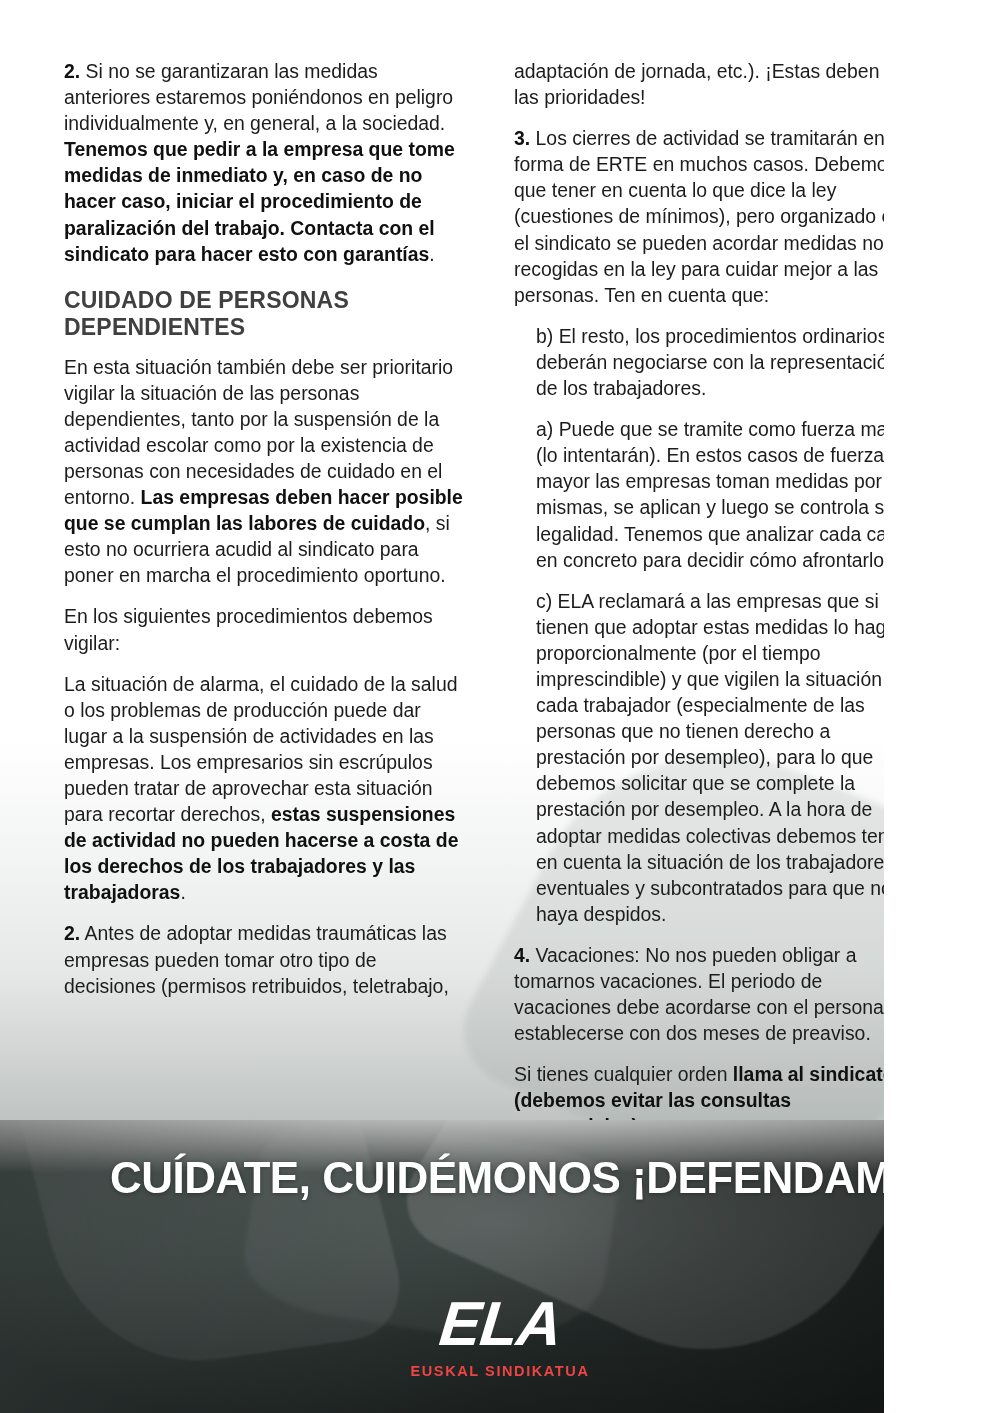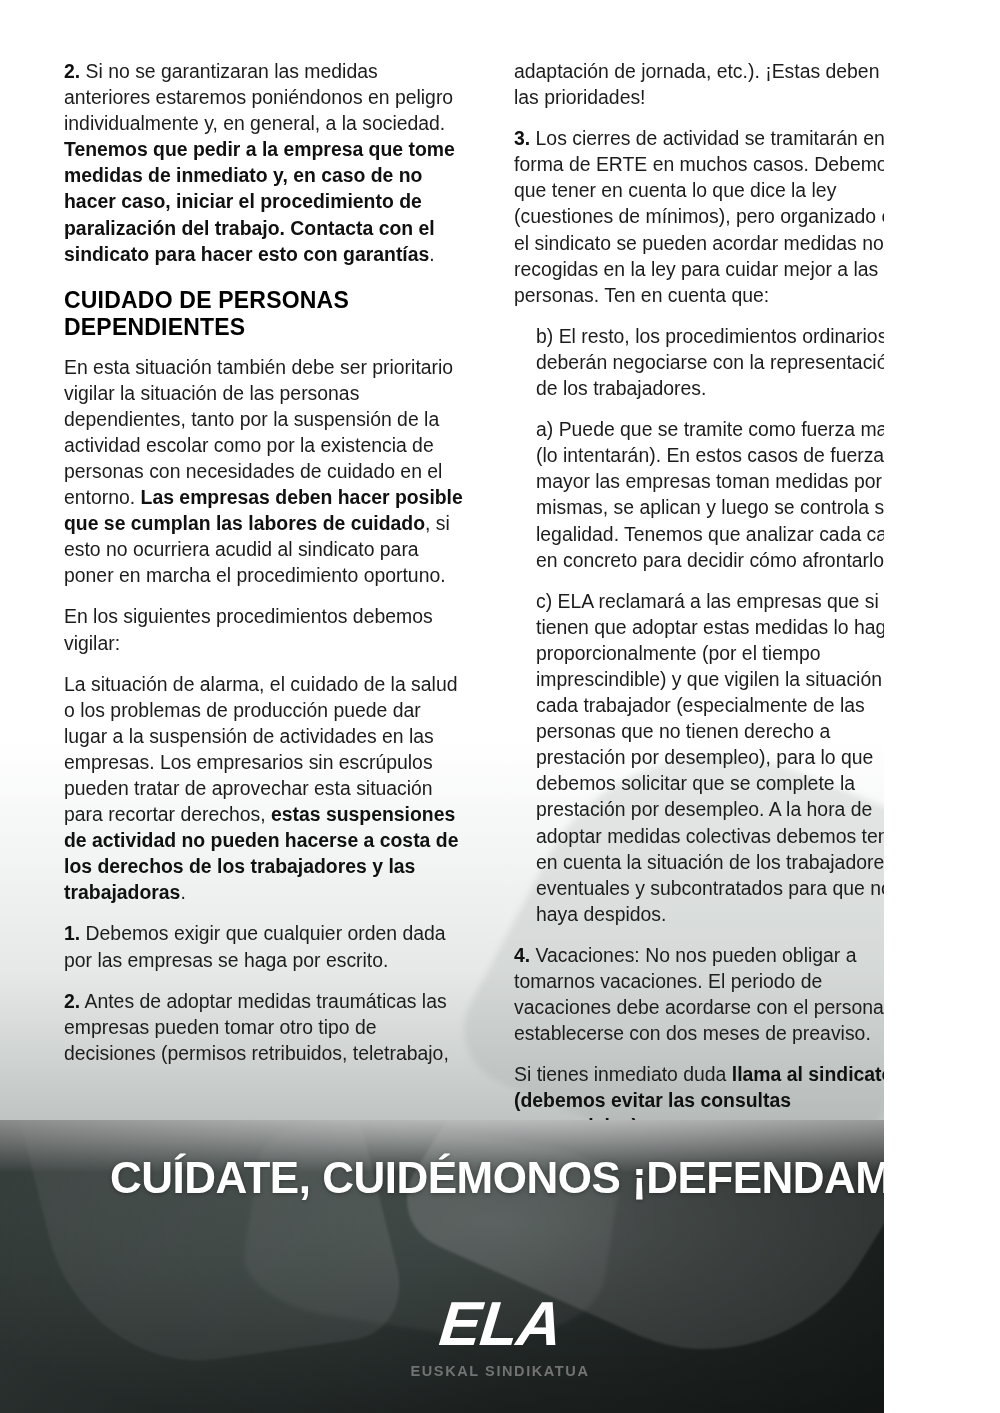--- a/index.html
+++ b/index.html
@@ -109,21 +109,21 @@
     text-align: left;
   }
   .indent { padding-left: 22px; }
   h2 {
     margin: 20px 0 13px 0;
     font-size: 23px;
     line-height: 1.17;
     font-weight: bold;
     letter-spacing: 0.2px;
     text-transform: uppercase;
-    color: #000000;
+    color: #404040;
   }
   b, strong { font-weight: bold; color: #101010; }
 
   
   .slogan {
     position: absolute;
     left: 0;
     top: 1152px;
     width: 1000px;
     text-align: center;
@@ -153,21 +153,21 @@
     color: #ffffff;
     font-style: italic;
     line-height: 1;
     transform: skewX(-6deg);
   }
   .logo-sub {
     margin-top: 8px;
     font-size: 14.5px;
     font-weight: bold;
     letter-spacing: 1.6px;
-    color: #737373;
+    color: #ef4444;
     text-transform: uppercase;
   }
 </style>
 </head>
 <body>
 
 <div class="page">
 
   <div class="watermark">
     <div class="wflag"></div>
@@ -181,41 +181,40 @@
 
       <h2>CUIDADO DE PERSONAS DEPENDIENTES</h2>
 
       <p><span>En esta situación también debe ser prioritario vigilar la situación de las personas dependientes, tanto por la suspensión de la actividad escolar como por la existencia de personas con necesidades de cuidado en el entorno. </span><b>Las empresas deben hacer posible que se cumplan las labores de cuidado</b><span>, si esto no ocurriera acudid al sindicato para poner en marcha el procedimiento oportuno.</span></p>
 
 
       <p>En los siguientes procedimientos debemos vigilar:</p>
 
       <p><span>La situación de alarma, el cuidado de la salud o los problemas de producción puede dar lugar a la suspensión de actividades en las empresas. Los empresarios sin escrúpulos pueden tratar de aprovechar esta situación para recortar derechos, </span><b>estas suspensiones de actividad no pueden hacerse a costa de los derechos de los trabajadores y las trabajadoras</b><span>.</span></p>
 
-      <p><b>1.</b><span> Debemos exigir que cualquier orden dada por las empresas se haga por escrito.</span></p>
 
       <p><b>2.</b><span> Antes de adoptar medidas traumáticas las empresas pueden tomar otro tipo de decisiones (permisos retribuidos, teletrabajo,</span></p>
 
     </div>
 
     <div class="col">
 
       <p>adaptación de jornada, etc.). ¡Estas deben ser las prioridades!</p>
 
       <p><b>3.</b><span> Los cierres de actividad se tramitarán en forma de ERTE en muchos casos. Debemos que tener en cuenta lo que dice la ley (cuestiones de mínimos), pero organizado en el sindicato se pueden acordar medidas no recogidas en la ley para cuidar mejor a las personas. Ten en cuenta que:</span></p>
 
       <p class="indent">b) El resto, los procedimientos ordinarios, deberán negociarse con la representación de los trabajadores.</p>
 
       <p class="indent">a) Puede que se tramite como fuerza mayor (lo intentarán). En estos casos de fuerza mayor las empresas toman medidas por sí mismas, se aplican y luego se controla su legalidad. Tenemos que analizar cada caso en concreto para decidir cómo afrontarlo.</p>
 
       <p class="indent">c) ELA reclamará a las empresas que si tienen que adoptar estas medidas lo hagan proporcionalmente (por el tiempo imprescindible) y que vigilen la situación de cada trabajador (especialmente de las personas que no tienen derecho a prestación por desempleo), para lo que debemos solicitar que se complete la prestación por desempleo. A la hora de adoptar medidas colectivas debemos tener en cuenta la situación de los trabajadores eventuales y subcontratados para que no haya despidos.</p>
 
       <p><b>4.</b><span> Vacaciones: No nos pueden obligar a tomarnos vacaciones. El periodo de vacaciones debe acordarse con el personal y establecerse con dos meses de preaviso.</span></p>
 
-      <p><span>Si tienes inmediato duda </span><b>llama al sindicato (debemos evitar las consultas presenciales)</b><span>.</span></p>
+      <p><span>Si tienes cualquier orden </span><b>llama al sindicato (debemos evitar las consultas presenciales)</b><span>.</span></p>
 
     </div>
   </div>
 
   <div class="banner">
     <div class="flagA"></div>
     <div class="flagB"></div>
     <div class="flagC"></div>
     <div class="vignette"></div>
   </div>

